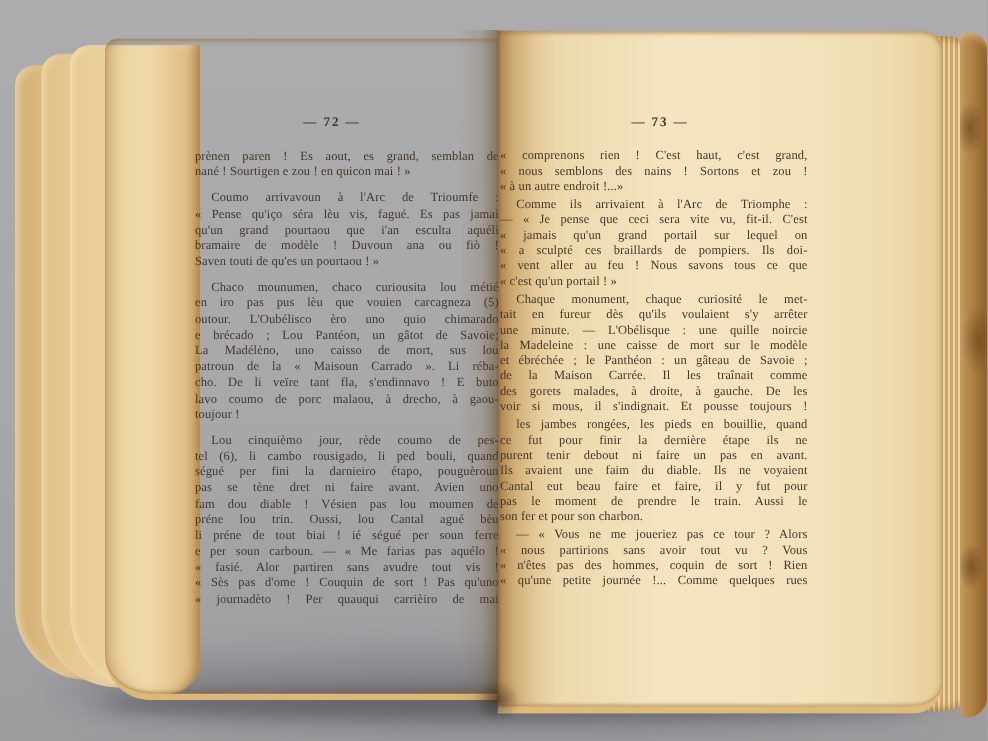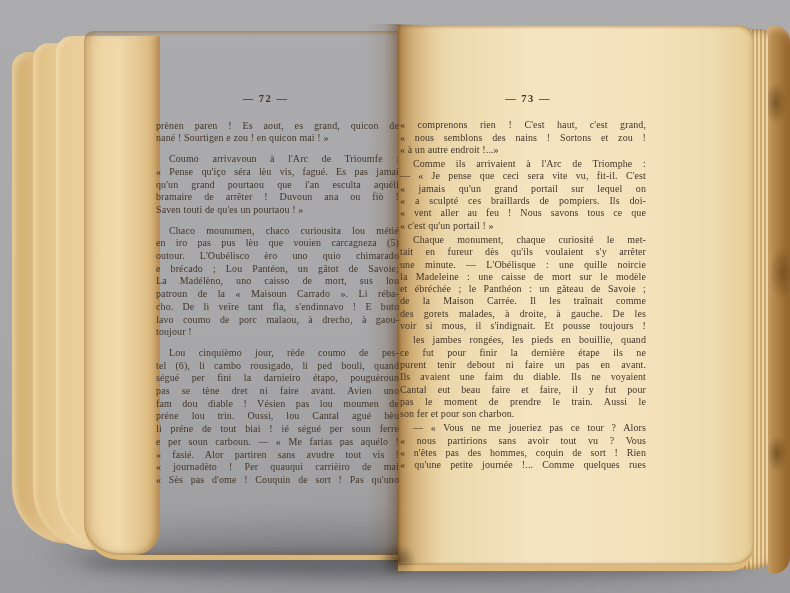--- a/index.html
+++ b/index.html
@@ -124,28 +124,28 @@
 
   <div class="page-right"></div>
   <div class="page-left"></div>
   <div class="gutter-shadow"></div>
   <div class="gutter-notch-shadow"></div>
 
   <div class="page-text text-left">
     <div class="pnum">— 72 —</div>
     <div>
         <div class="para">
-          <div class="line">prènen paren ! Es aout, es grand, quicon de</div>
+          <div class="line">prènen paren ! Es aout, es grand, semblan de</div>
           <div class="line">nané ! Sourtigen e zou ! en quicon mai ! »</div>
         </div>
         <div class="para indent">
           <div class="line">Coumo arrivavoun à l'Arc de Trioumfe :</div>
           <div class="line">« Pense qu'iço séra lèu vis, fagué. Es pas jamai</div>
           <div class="line">qu'un grand pourtaou que i'an esculta aquéli</div>
-          <div class="line">bramaire de arrêter ! Duvoun ana ou fiò !</div>
+          <div class="line">bramaire de modèle ! Duvoun ana ou fiò !</div>
           <div class="line">Saven touti de qu'es un pourtaou ! »</div>
         </div>
         <div class="para indent">
           <div class="line">Chaco mounumen, chaco curiousita lou métié</div>
           <div class="line">en iro pas pus lèu que vouien carcagneza (5)</div>
           <div class="line">outour. L'Oubélisco èro uno quio chimarado</div>
           <div class="line">e brécado ; Lou Pantéon, un gâtot de Savoie;</div>
           <div class="line">La Madélèno, uno caisso de mort, sus lou</div>
           <div class="line">patroun de la « Maisoun Carrado ». Li réba-</div>
           <div class="line">cho. De li veïre tant fla, s'endinnavo ! E buto</div>
@@ -155,22 +155,22 @@
         <div class="para indent jlast">
           <div class="line">Lou cinquièmo jour, rède coumo de pes-</div>
           <div class="line">tel (6), li cambo rousigado, li ped bouli, quand</div>
           <div class="line">ségué per fini la darnieiro étapo, pouguèroun</div>
           <div class="line">pas se tène dret ni faire avant. Avien uno</div>
           <div class="line">fam dou diable ! Vésien pas lou moumen de</div>
           <div class="line">préne lou trin. Oussi, lou Cantal agué bèu</div>
           <div class="line">li préne de tout biai ! ié ségué per soun ferre</div>
           <div class="line">e per soun carboun. — « Me farias pas aquélo !</div>
           <div class="line">« fasié. Alor partiren sans avudre tout vis !</div>
+          <div class="line">« Sès pas d'ome ! Couquin de sort ! Pas qu'uno</div>
           <div class="line">« journadèto ! Per quauqui carrièiro de mai</div>
-          <div class="line">« Sès pas d'ome ! Couquin de sort ! Pas qu'uno</div>
         </div>
       </div>
   </div>
 
   <div class="page-text text-right">
     <div class="pnum">— 73 —</div>
     <div>
         <div class="para">
           <div class="line">« comprenons rien ! C'est haut, c'est grand,</div>
           <div class="line">« nous semblons des nains ! Sortons et zou !</div>

